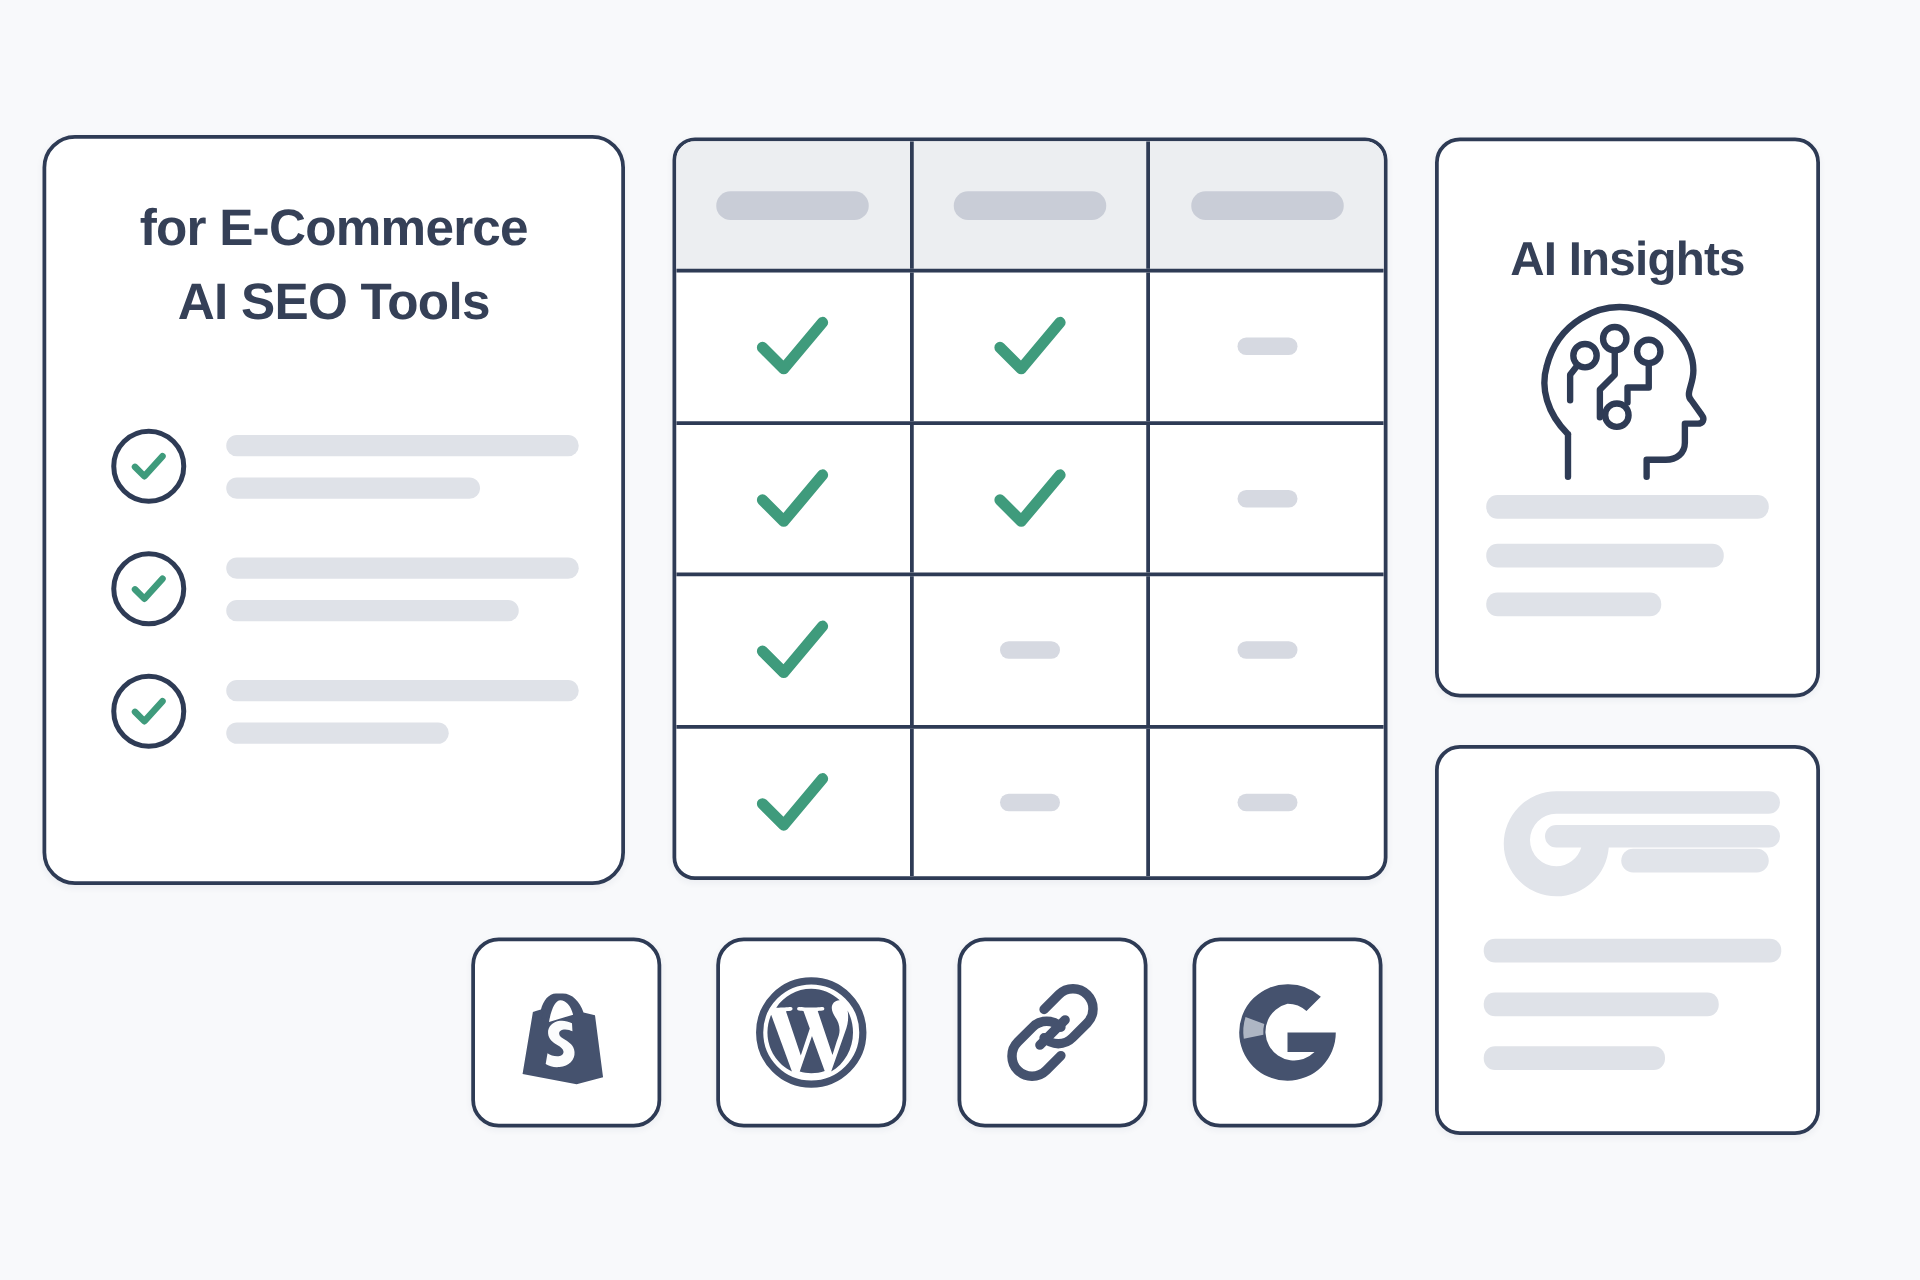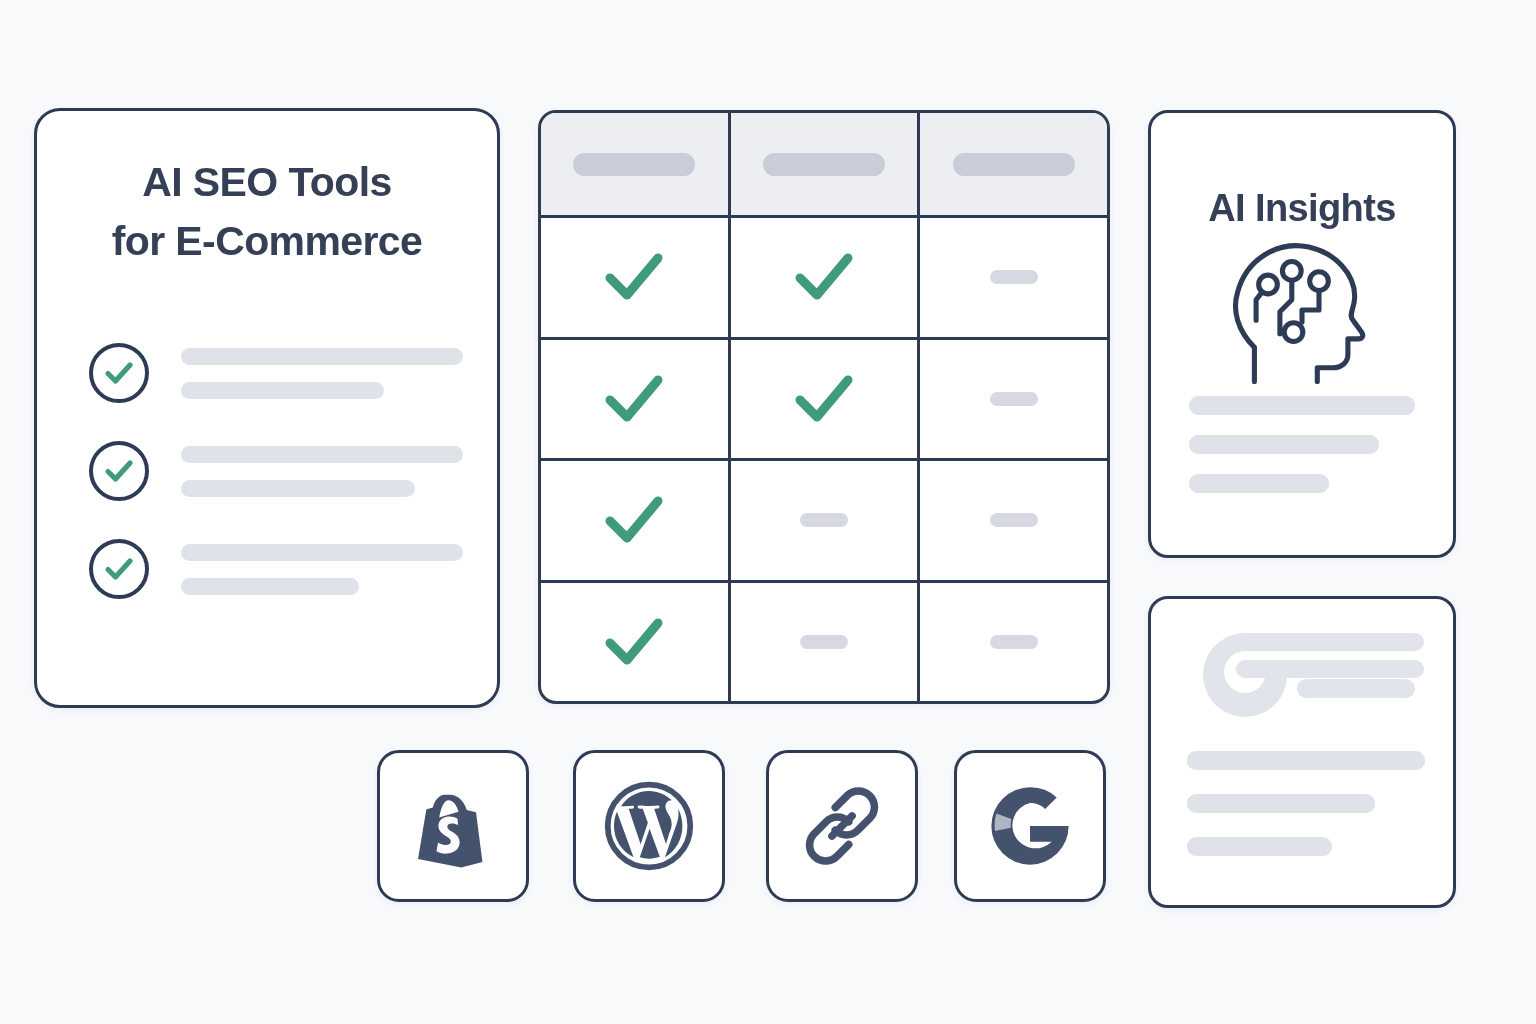--- a/index.html
+++ b/index.html
@@ -218,22 +218,22 @@
   }
   .content-bars .bar { height: 19px; }
 </style>
 </head>
 <body>
 
 <div class="canvas">
 
   <div class="card" id="checklist-card">
     <div class="card-title">
+      <div>for E-Commerce</div>
       <div>AI SEO Tools</div>
-      <div>for E-Commerce</div>
     </div>
 
     <div class="check-list">
 
       <div class="check-row">
         <div class="check-circle">
           <svg width="34" height="34" viewBox="0 0 34 34" aria-hidden="true">
             <path d="M6 17.5 L13.5 25 L28 9" fill="none" stroke="#3f9b7c" stroke-width="5.2" stroke-linecap="round" stroke-linejoin="round"></path>
           </svg>
         </div>

